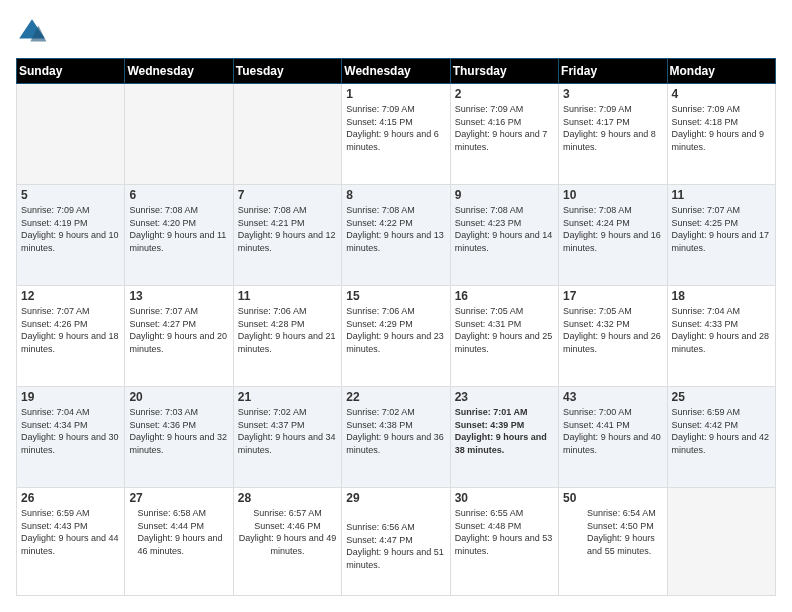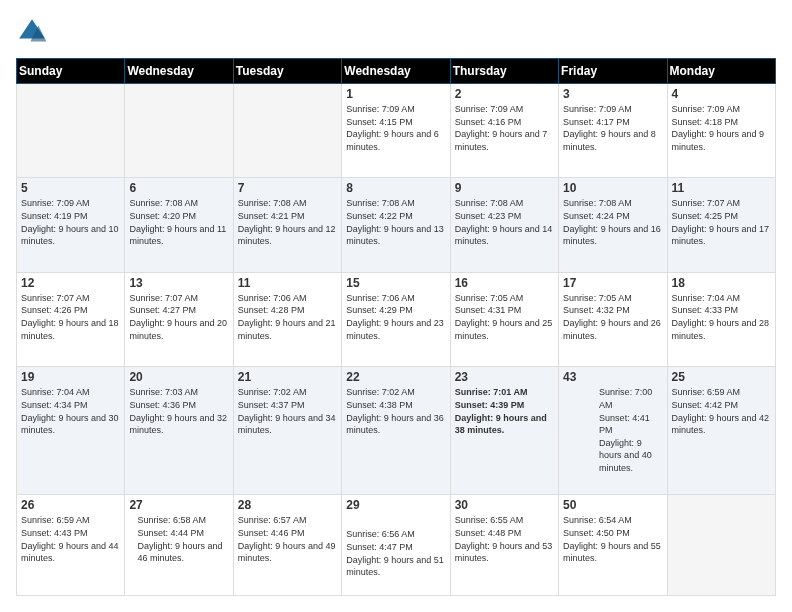--- a/index.html
+++ b/index.html
@@ -280,21 +280,21 @@
 Daylight: 9 hours and 36 minutes.</div>
           </td>
           <td>
             <div class="day-num">23</div>
             <div class="day-info" style="white-space: pre-wrap; font-weight: bold;">Sunrise: 7:01 AM
 Sunset: 4:39 PM
 Daylight: 9 hours and 38 minutes.</div>
           </td>
           <td>
             <div class="day-num">43</div>
-            <div class="day-info" style="white-space: pre-wrap; margin-left: 36px;">Sunrise: 7:00 AM
+            <div class="day-info" style="white-space: pre-wrap;">Sunrise: 7:00 AM
 Sunset: 4:41 PM
 Daylight: 9 hours and 40 minutes.</div>
           </td>
           <td>
             <div class="day-num">25</div>
             <div class="day-info" style="white-space: pre-wrap;">Sunrise: 6:59 AM
 Sunset: 4:42 PM
 Daylight: 9 hours and 42 minutes.</div>
           </td>
         </tr>
@@ -306,39 +306,39 @@
 Daylight: 9 hours and 44 minutes.</div>
           </td>
           <td>
             <div class="day-num">27</div>
             <div class="day-info" style="white-space: pre-wrap; margin-left: 8px;">Sunrise: 6:58 AM
 Sunset: 4:44 PM
 Daylight: 9 hours and 46 minutes.</div>
           </td>
           <td>
             <div class="day-num">28</div>
-            <div class="day-info" style="white-space: pre-wrap;">Sunrise: 6:57 AM
+            <div class="day-info" style="white-space: pre-wrap; text-align: center;">Sunrise: 6:57 AM
 Sunset: 4:46 PM
 Daylight: 9 hours and 49 minutes.</div>
           </td>
           <td>
             <div class="day-num">29</div>
             <div class="day-info" style="white-space: pre-wrap; margin-top: 16px;">Sunrise: 6:56 AM
 Sunset: 4:47 PM
 Daylight: 9 hours and 51 minutes.</div>
           </td>
           <td>
             <div class="day-num">30</div>
             <div class="day-info" style="white-space: pre-wrap;">Sunrise: 6:55 AM
 Sunset: 4:48 PM
 Daylight: 9 hours and 53 minutes.</div>
           </td>
           <td>
             <div class="day-num">50</div>
-            <div class="day-info" style="white-space: pre-wrap;">Sunrise: 6:54 AM
+            <div class="day-info" style="white-space: pre-wrap; margin-left: 24px;">Sunrise: 6:54 AM
 Sunset: 4:50 PM
 Daylight: 9 hours and 55 minutes.</div>
           </td>
           <td class="empty"></td>
         </tr>
       </tbody>
   </table>
 </div>
 
 </body></html>

